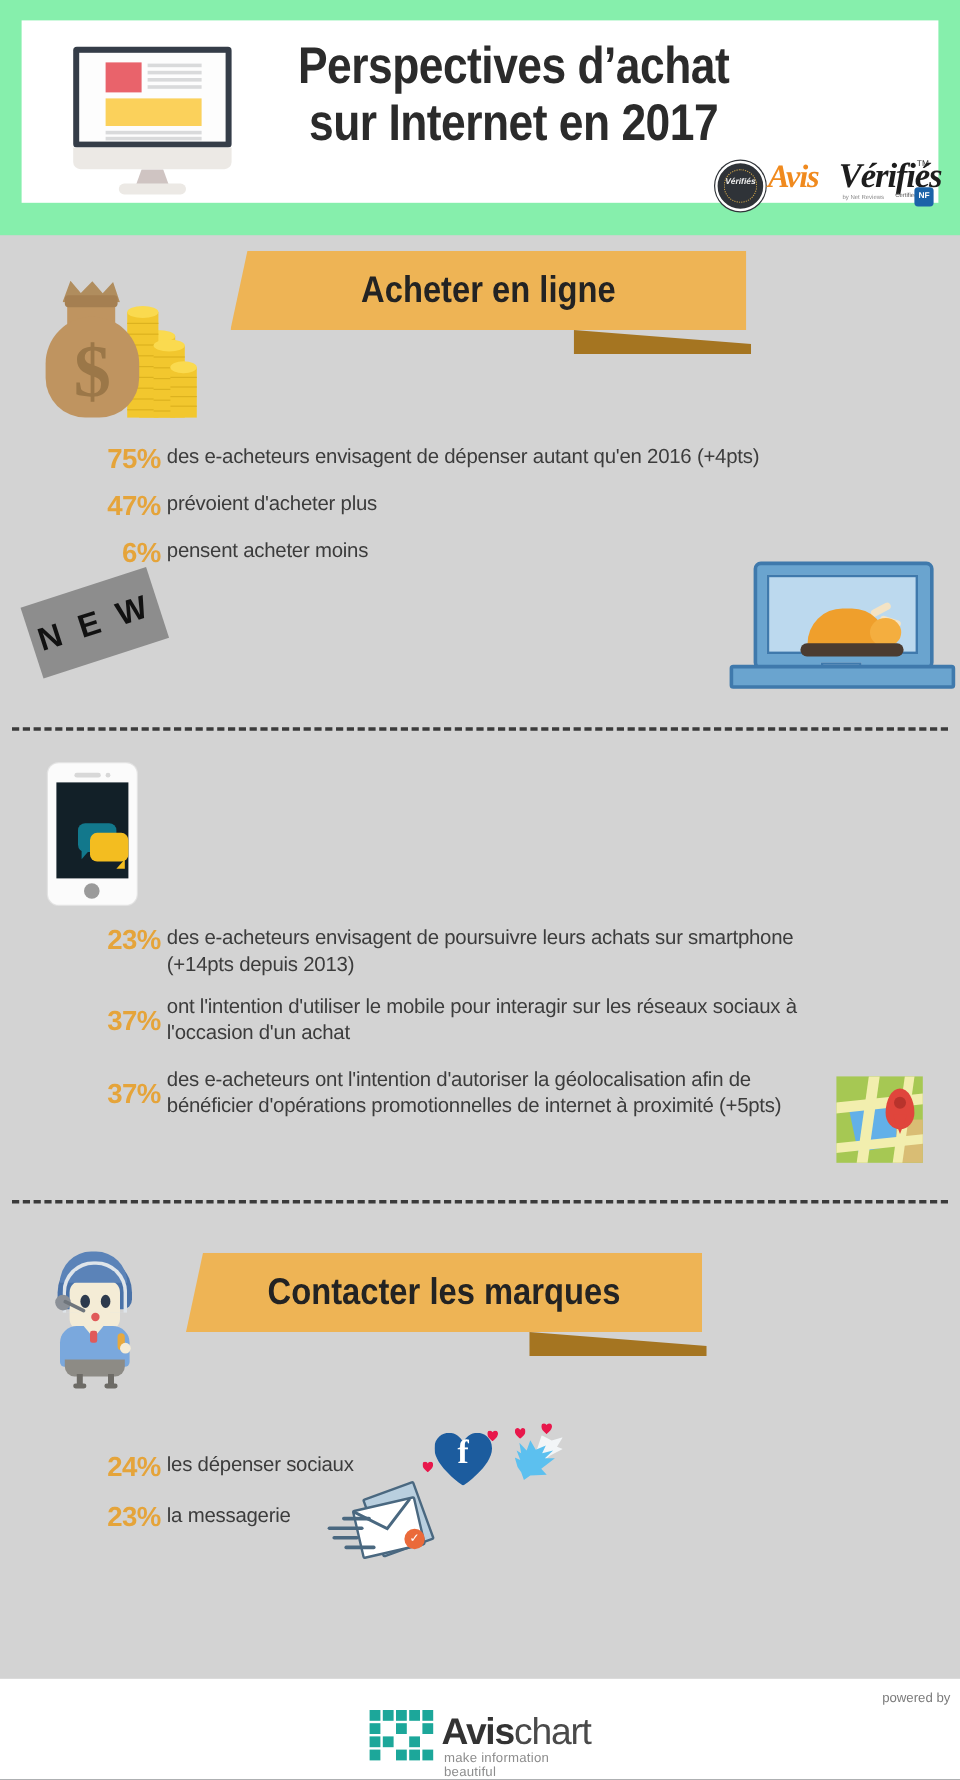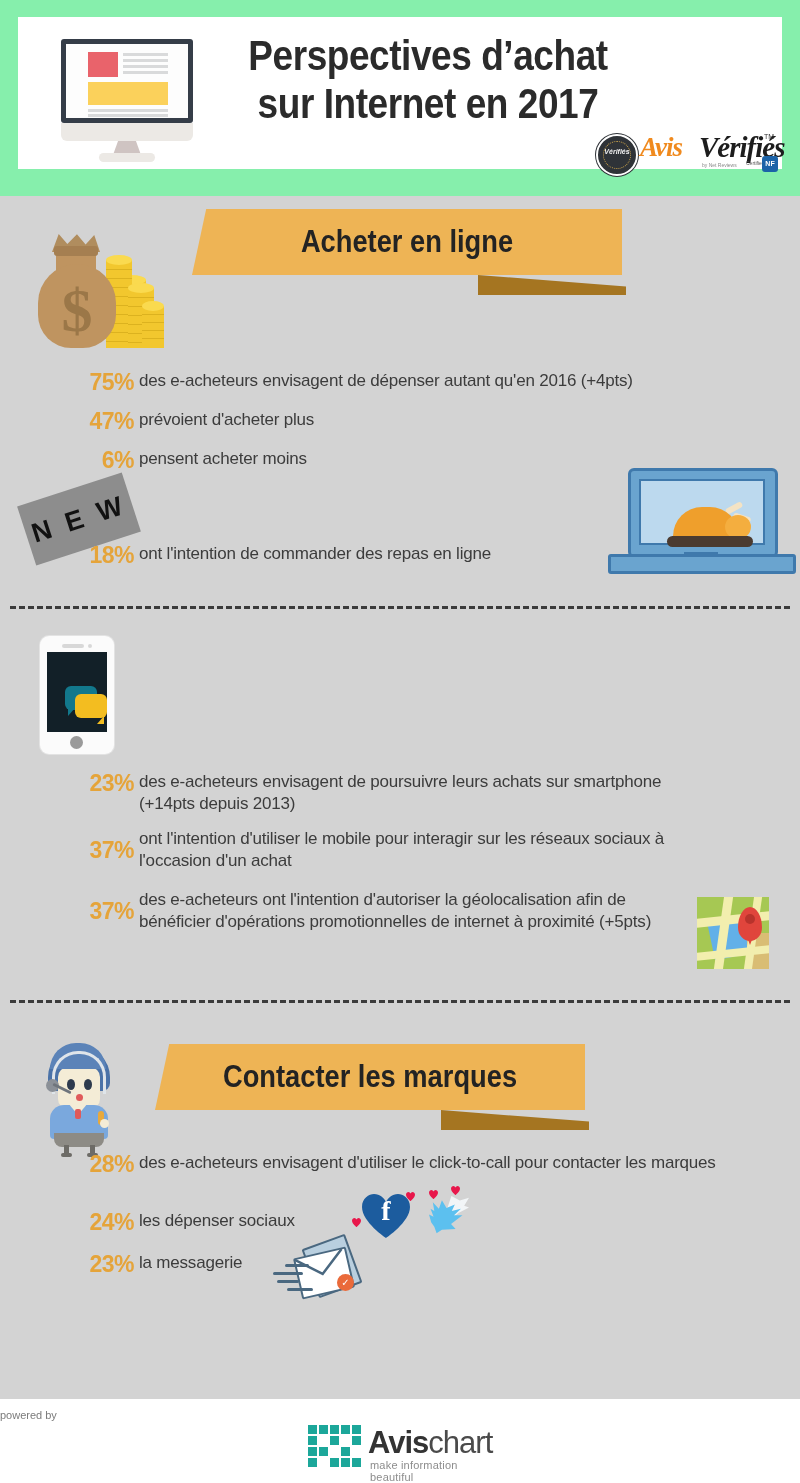--- a/index.html
+++ b/index.html
@@ -172,21 +172,21 @@
   .env-front{position:absolute;left:14px;top:14px;width:50px;height:38px;background:#ffffff;
              border:2px solid #4a6880;transform:rotate(-13deg);border-radius:2px;}
   .env-flapline{position:absolute;left:14px;top:14px;width:50px;height:38px;transform:rotate(-13deg);}
   .env-seal{position:absolute;left:54px;top:36px;width:17px;height:17px;background:#ea6a3a;border-radius:50%;
             color:#fff;font-size:10px;text-align:center;line-height:17px;}
   .env-speed{position:absolute;background:#4a6880;height:3px;border-radius:2px;}
 
   
   .source{position:absolute;left:16px;top:1335px;width:760px;font-size:12.5px;color:#2f2f2f;line-height:17px;}
   .footer-band{position:absolute;left:0;top:1399px;width:800px;height:84px;background:#ffffff;}
-  .pk-powered{position:absolute;left:0;top:10px;width:792px;text-align:left;font-size:11px;color:#7b7b7b;}
+  .pk-powered{position:absolute;left:0;top:10px;width:792px;text-align:right;font-size:11px;color:#7b7b7b;}
   .pk-logo{position:absolute;left:308px;top:26px;width:190px;height:48px;}
   .pk-grid{position:absolute;left:0;top:0;width:54px;height:48px;}
   .pk-cell{position:absolute;background:#1ca79a;}
   .pk-name{position:absolute;left:60px;top:1px;font-size:31px;line-height:33px;color:#4a4a4a;letter-spacing:-1px;}
   .pk-name b{color:#333;font-weight:bold;}
   .pk-tag{position:absolute;left:62px;top:34px;font-size:11px;color:#8d8d8d;letter-spacing:0.2px;}
 </style>
 </head>
 <body>
 
@@ -303,24 +303,20 @@
     <div class="txt">pensent acheter moins</div>
   </div>
 
   <div style="position:absolute;left:24px;top:488px;width:110px;height:62px;background:#8d8d8d;
               transform:rotate(-18deg);">
     <div style="position:absolute;left:0;top:0;width:110px;height:62px;line-height:62px;text-align:center;
                 font-weight:bold;font-size:27px;color:#111;letter-spacing:4px;
                 font-family:'Liberation Sans Narrow','Liberation Sans',sans-serif;">N E W</div>
   </div>
 
-  <div class="stat" style="left:88px;top:543px;width:680px;">
-    <div class="pct" style="width:46px;">18%</div>
-    <div class="txt">ont l'intention de commander des repas en ligne</div>
-  </div>
 
   <div class="laptop">
     <div class="lt-lid">
       <div class="lt-scr">
         <div class="turkey-bone" style="left:84px;top:24px;width:18px;height:6px;transform:rotate(-28deg);"></div>
         <div class="turkey-bone" style="left:92px;top:34px;width:18px;height:6px;transform:rotate(18deg);"></div>
         <div class="turkey-body"></div>
         <div class="turkey-leg"></div>
         <div class="turkey-plate"></div>
       </div>
@@ -392,24 +388,20 @@
     <div class="ag-shoe" style="left:49px;"></div>
   </div>
 
   <div class="ribbon" style="left:155px;top:1044px;width:430px;">
     <div class="ribbon-main"></div>
     <div class="ribbon-fold" style="left:286px;top:66px;width:148px;"></div>
     <div class="ribbon-tail" style="left:286px;top:66px;width:148px;z-index:-1;"></div>
     <div class="ribbon-txt">Contacter les marques</div>
   </div>
 
-  <div class="stat" style="left:88px;top:1152px;width:660px;">
-    <div class="pct" style="width:46px;">28%</div>
-    <div class="txt">des e-acheteurs envisagent d'utiliser le click-to-call pour contacter les marques</div>
-  </div>
   <div class="stat" style="left:88px;top:1210px;width:400px;">
     <div class="pct" style="width:46px;">24%</div>
     <div class="txt">les dépenser sociaux</div>
   </div>
   <div class="stat" style="left:88px;top:1252px;width:300px;">
     <div class="pct" style="width:46px;">23%</div>
     <div class="txt">la messagerie</div>
   </div>
 
   <div class="fb-heart">

